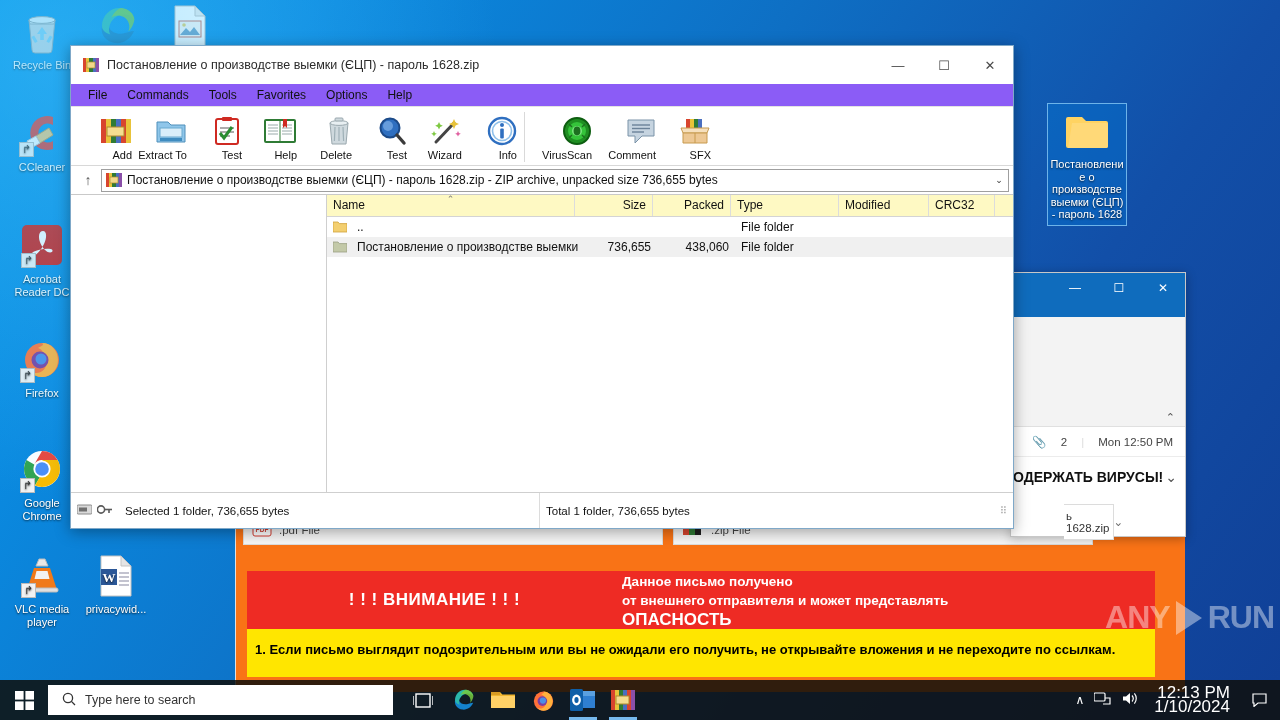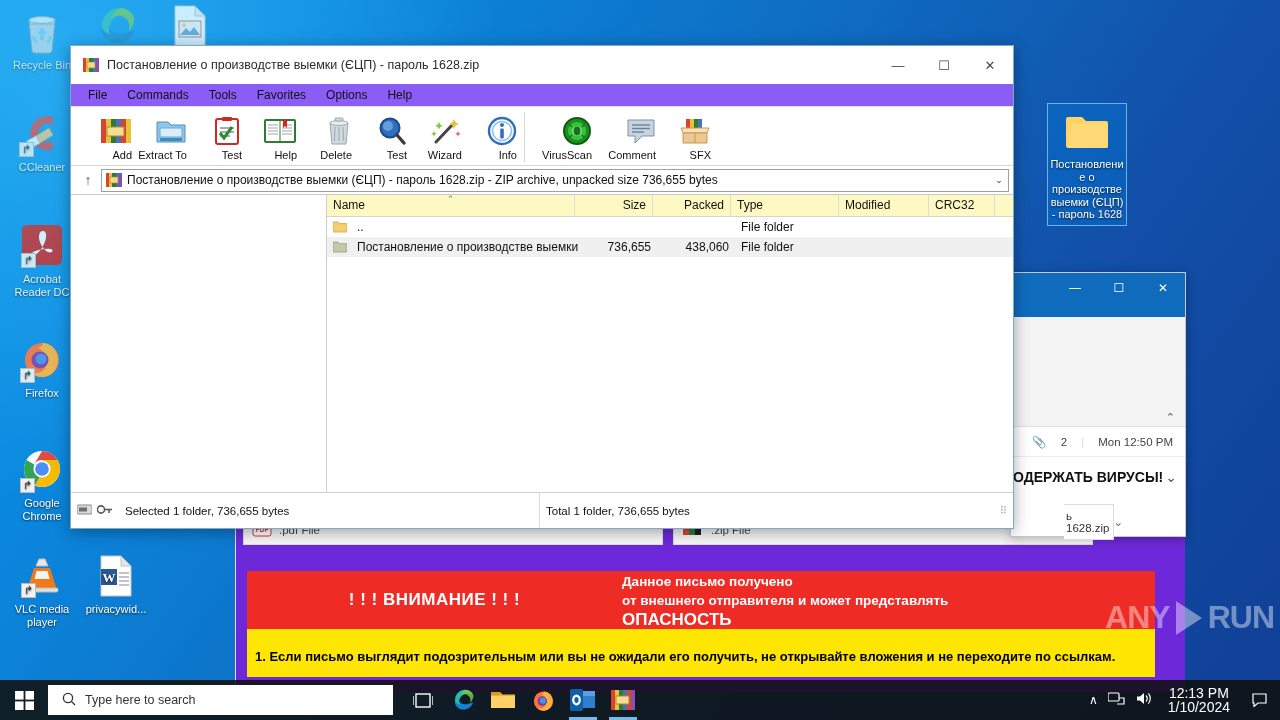--- a/index.html
+++ b/index.html
@@ -92,51 +92,51 @@
   #ol-body{ height:110px; background:#f3f3f3; position:relative; border-bottom:1px solid #e0e0e0;}
   #ol-collapse{ position:absolute; right:10px; bottom:2px; color:#555; font-size:11px;}
   #ol-meta{ height:30px; display:flex; align-items:center; justify-content:flex-end; gap:14px;
             padding-right:12px; font-size:11.5px; color:#444; border-bottom:1px solid #ececec;}
   #ol-warn{ height:40px; display:flex; align-items:center; justify-content:space-between;
             padding:0 8px 0 2px; font-weight:bold; font-size:14px; color:#111;}
 
   
   #mailbody{
     position:absolute; left:235px; top:508px; width:950px; height:184px;
-    background:#6d28d9; overflow:hidden; border-left:1px solid #e0e0e0;
+    background:#f97316; overflow:hidden; border-left:1px solid #e0e0e0;
   }
   .att{ position:absolute; height:30px; border:1px solid #dcdcdc; background:#f6f6f6;
         display:flex; align-items:center; gap:7px; padding:0 8px; font-size:11.5px; color:#444;}
   #banner-red{ position:absolute; left:11px; top:63px; width:908px; height:58px; background:#ee2b24;
       color:#fff; display:flex; align-items:center; }
   #banner-red .b1{ width:375px; text-align:center; font-weight:bold; font-size:17px; letter-spacing:.5px;}
   #banner-red .b2{ flex:1; font-weight:bold; font-size:13.5px; line-height:19px;}
   #banner-red .b2 .big{ font-size:17px;}
   #banner-yellow{ position:absolute; left:11px; top:121px; width:908px; height:48px; background:#ffe600;
-      color:#000; font-weight:bold; font-size:13px; line-height:20px; padding:18px 8px;}
+      color:#000; font-weight:bold; font-size:13px; line-height:20px; padding:11px 8px;}
 
   
   #watermark{
     position:absolute; right:6px; bottom:84px; display:flex; align-items:center; gap:6px;
     font-size:32px; font-weight:bold; color:rgba(255,255,255,.42); letter-spacing:-1px;
     pointer-events:none; user-select:none;
   }
   #watermark .wtri{ width:0;height:0;border-left:26px solid rgba(255,255,255,.42);
       border-top:17px solid transparent;border-bottom:17px solid transparent;}
 
   
   #taskbar{ position:absolute; left:0; bottom:0; width:1280px; height:40px;
     background:rgba(15,15,12,.86); display:flex; align-items:center; color:#fff;}
   #start{ width:48px; height:40px; display:flex; align-items:center; justify-content:center;}
   #searchbox{ width:345px; height:30px; background:#fff; color:#333; display:flex; align-items:center;
      gap:9px; padding-left:14px; font-size:12.5px;}
   .tbicon{ width:40px; height:40px; display:flex; align-items:center; justify-content:center; position:relative;}
   .tbicon.active::after{ content:""; position:absolute; bottom:0; left:6px; right:6px; height:3px; background:#76b9ed;}
   #tray{ margin-left:auto; display:flex; align-items:center; gap:10px; padding-right:8px;}
-  #clock{ text-align:center; font-size:14px; line-height:14px; padding:0 6px;}
+  #clock{ text-align:right; font-size:17px; line-height:14px; padding:0 6px;}
   #notif{ width:26px; display:flex; align-items:center; justify-content:center;}
 </style>
 </head>
 <body>
 
 <div id="desktop">
 
   <div class="dicon" style="left:4px; top:8px;">
     <div class="glyph">
       <svg width="42" height="44" viewBox="0 0 42 44">

